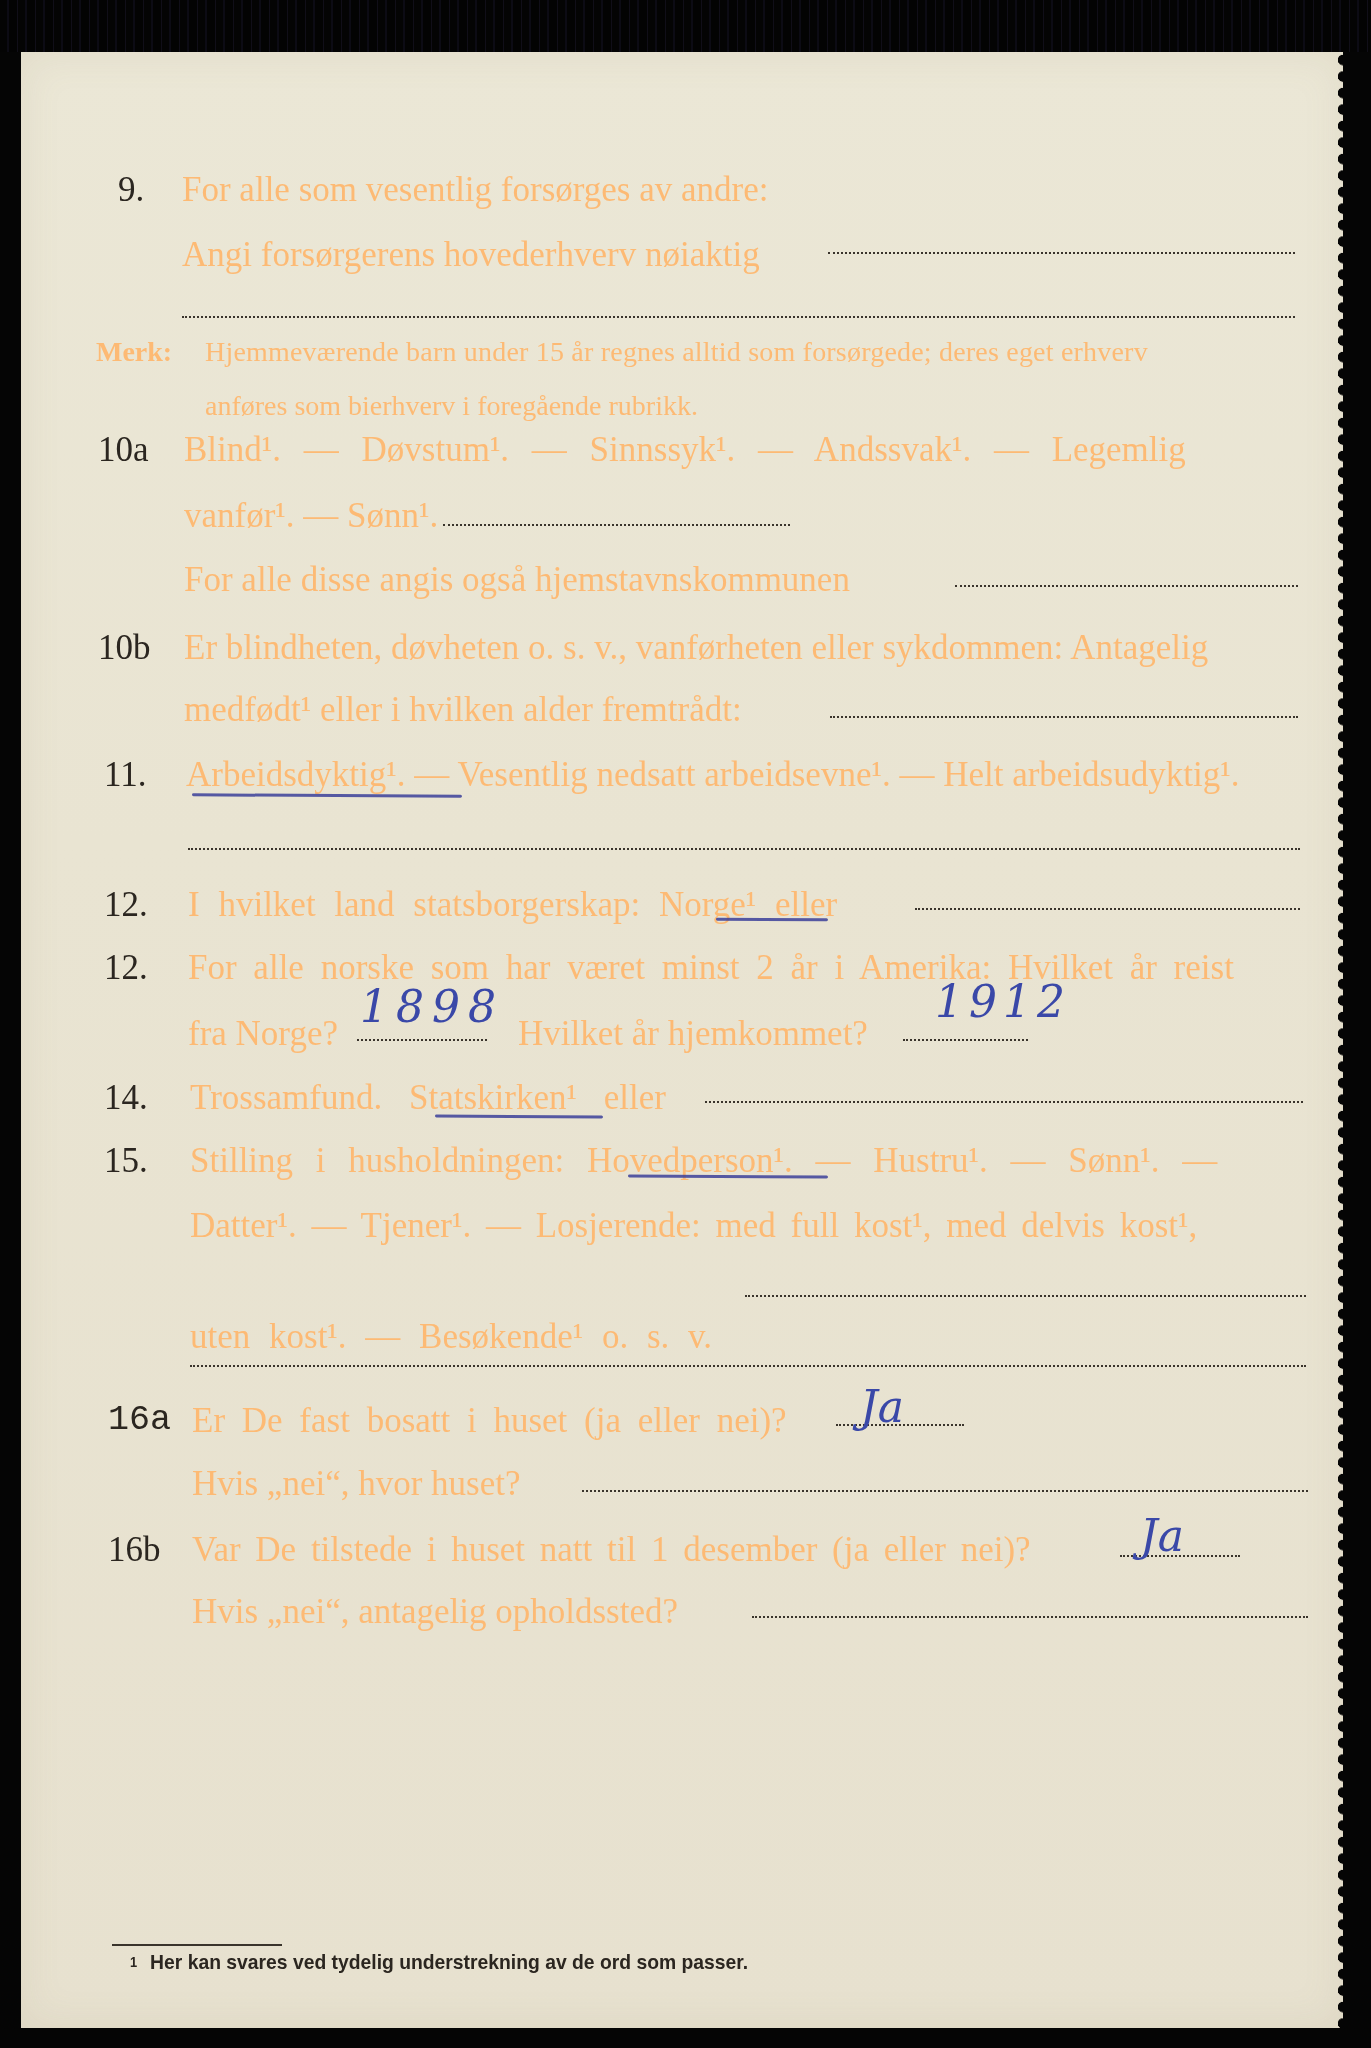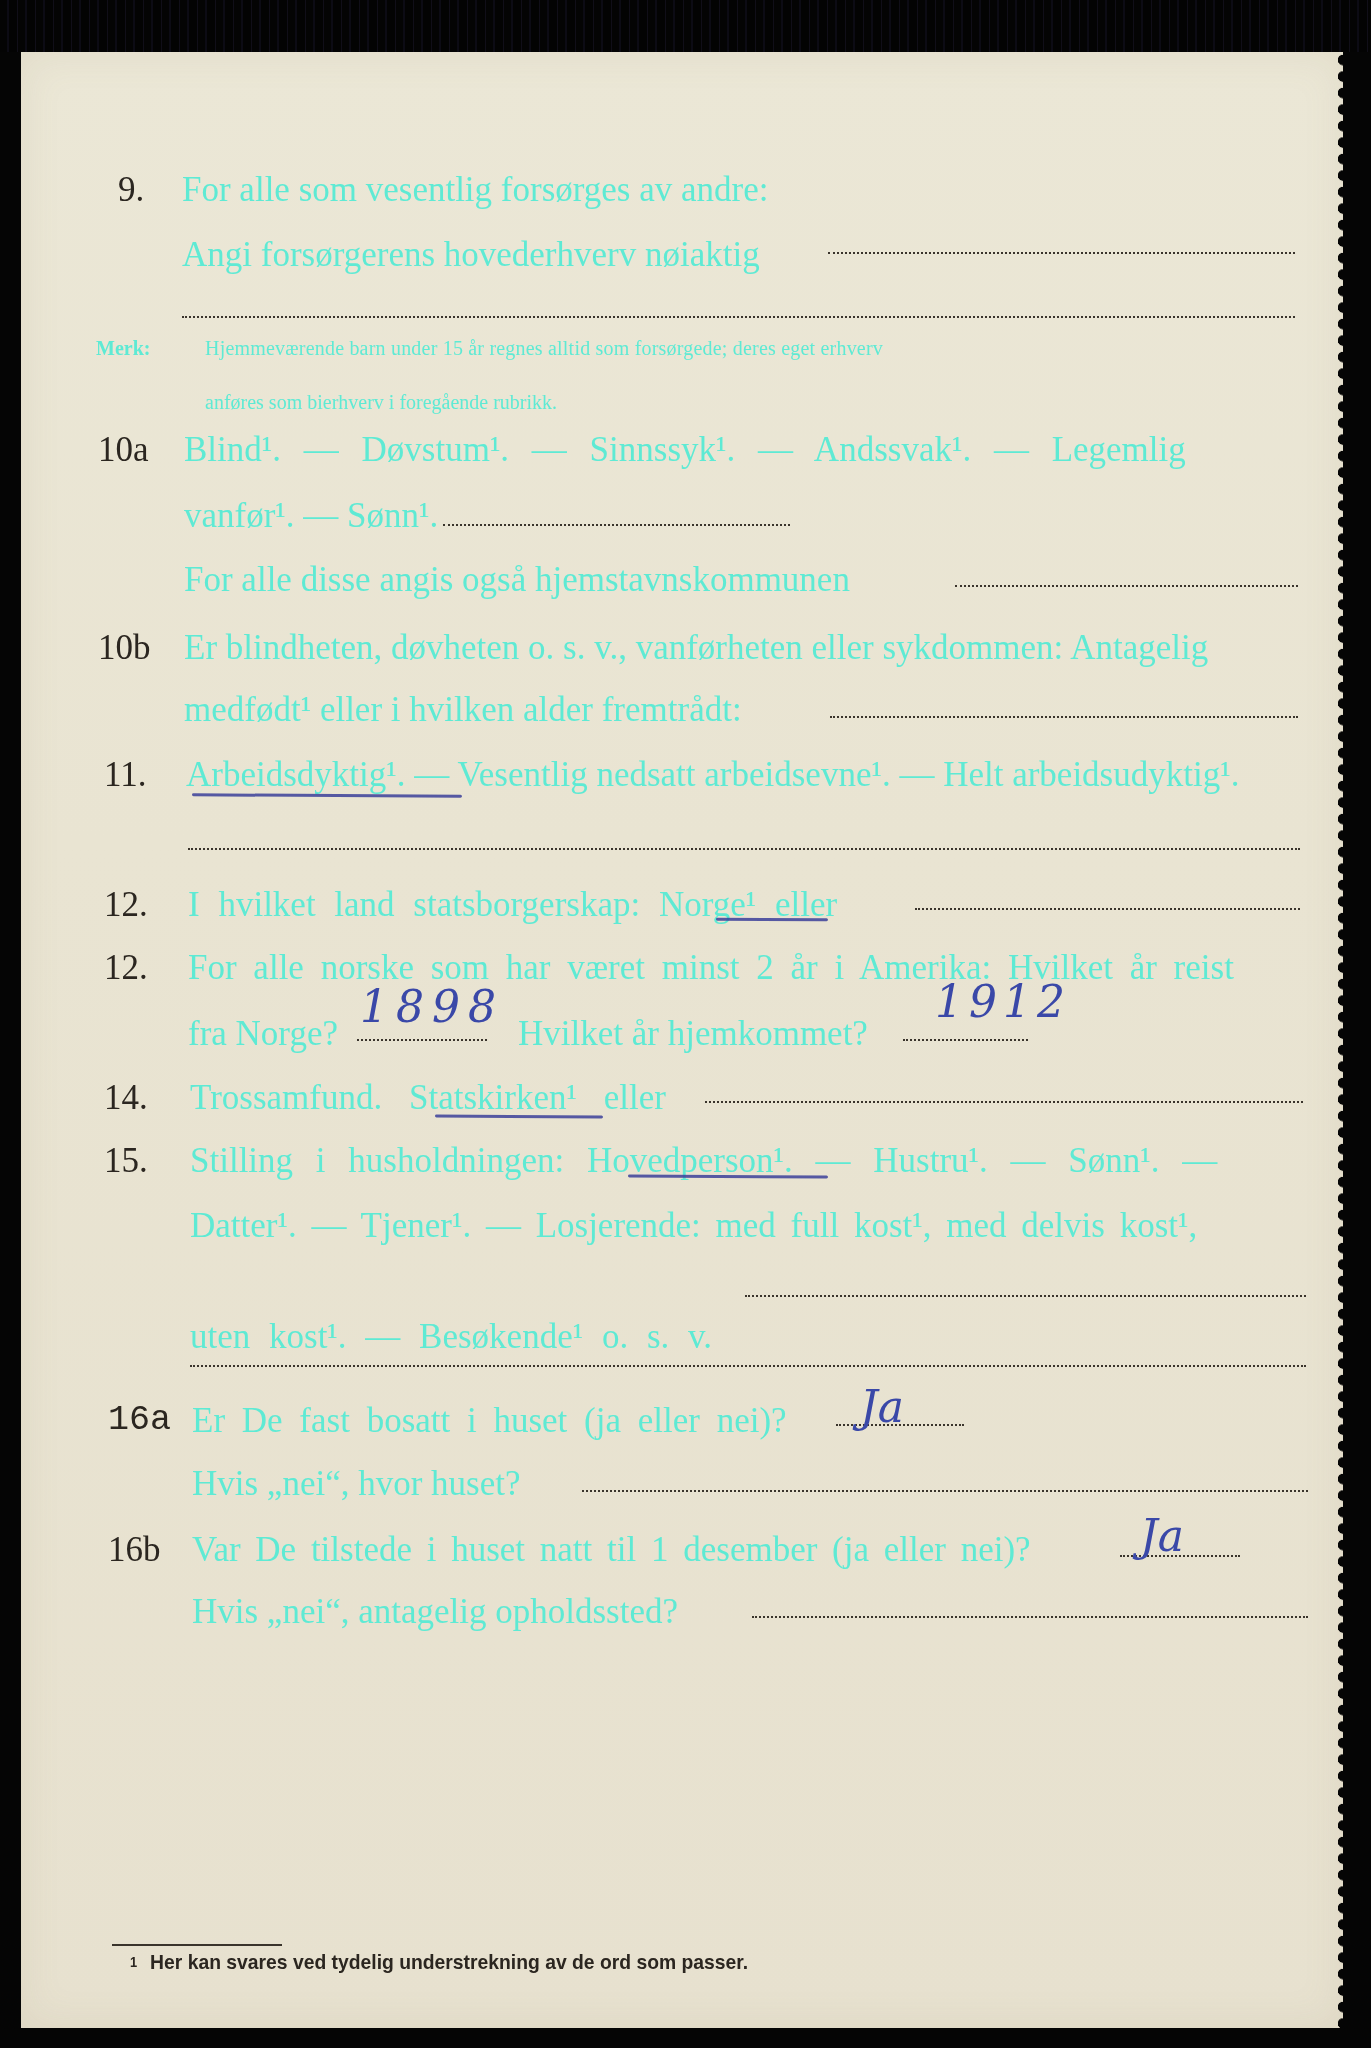--- a/index.html
+++ b/index.html
@@ -4,24 +4,24 @@
 <style>
   html, body { margin:0; padding:0; }
   body { width:1371px; height:2048px; background:#050505; position:relative; overflow:hidden; }
   .scanstrip { position:absolute; left:0; top:0; width:1371px; height:52px;
     background: repeating-linear-gradient(90deg, #040404 0 7px, #0c0b14 7px 9px, #030303 9px 17px, #100e18 17px 18px); }
   .paper { position:absolute; left:21px; top:52px; width:1322px; height:1976px;
     background: linear-gradient(180deg, #ebe7d6 0%, #e9e4d2 40%, #e7e1cf 100%);
     box-shadow: inset 0 0 40px rgba(150,135,100,0.12); }
   .perf { position:absolute; right:-6px; top:0; width:12px; height:100%;
     background: radial-gradient(circle at 6px 8px, #050505 5px, transparent 5.5px) 0 0/12px 16.5px repeat-y; }
-  .line { position:absolute; font-family:"Liberation Serif", "DejaVu Serif", serif; color:#5eead4;
+  .line { position:absolute; font-family:"Liberation Serif", "DejaVu Serif", serif; color:#fdba74;
     font-size:35px; line-height:1; white-space:nowrap; transform-origin:left bottom; }
   .num { position:absolute; font-family:"Liberation Serif", serif; color:#2b2620; font-size:35px; line-height:1; }
-  .small { font-size:20px; }
+  .small { font-size:28px; }
   .bold { font-weight:bold; }
   .dots { position:absolute; height:0; border-bottom:2px dotted #3a342c; }
   .ul { position:absolute; height:3px; border-radius:2px; background:#3b3f9a; transform:rotate(0.3deg); opacity:0.85; }
   .hand { position:absolute; font-family:"DejaVu Serif", serif; font-style:italic; color:#3a48a8; font-size:44px; line-height:1; }
   .fnrule { position:absolute; left:112px; top:1944px; width:170px; height:2px; background:#3a342c; }
   .footnote { position:absolute; left:130px; top:1950px; font-family:"Liberation Sans", sans-serif; font-weight:bold;
     font-size:21px; color:#2b2620; white-space:nowrap; transform:scaleX(0.92); transform-origin:left; }
 </style>
 </head>
 <body>

